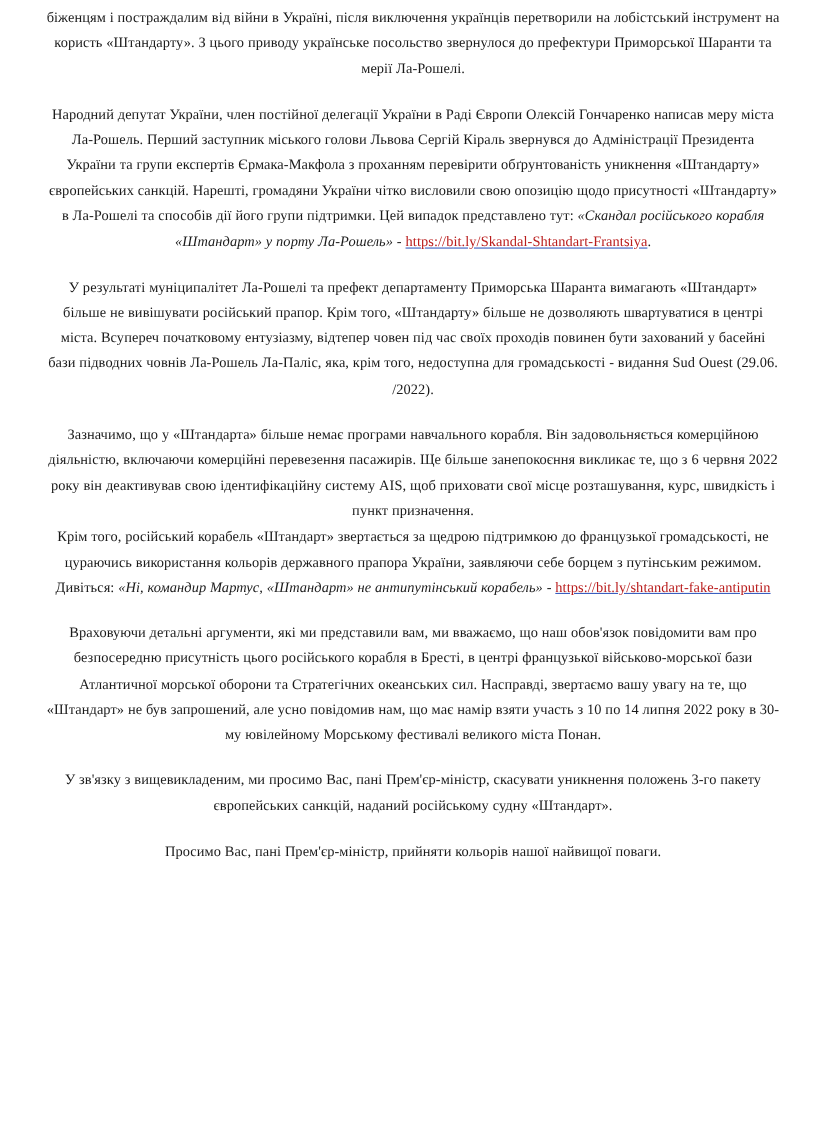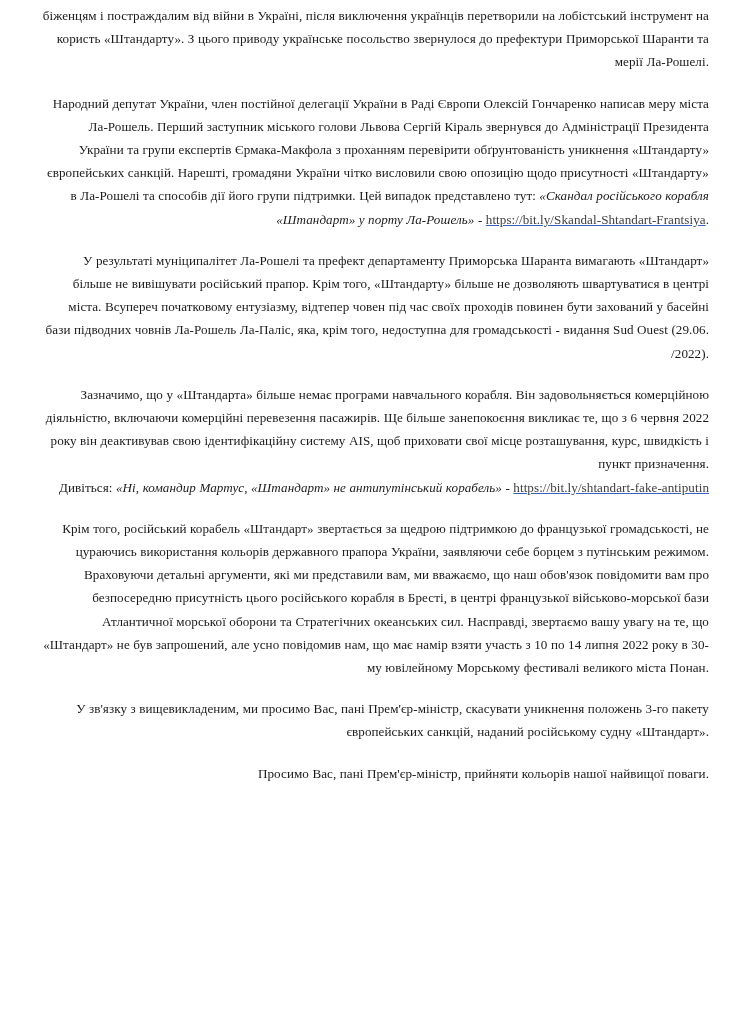--- a/index.html
+++ b/index.html
@@ -21,37 +21,37 @@
     padding: 0px 30px 0px 42px;
     overflow: hidden;
   }
   .doc-body {
     padding-top: 4px;
   }
   p.para {
     font-size: 13.1px;
     line-height: 23.2px;
     margin: 0 0 18px 0;
-    text-align: right;
+    text-align: center;
     color: #1a1a1a;
     letter-spacing: 0.005em;
     word-spacing: 0.01em;
   }
   p.para.first {
     margin-top: 0;
   }
   p.tight {
     margin-bottom: 0;
   }
   .it {
     font-style: italic;
   }
   a.link,
   span.link {
-    color: #404040;
+    color: #b91c1c;
     text-decoration: underline;
     text-decoration-color: #3b5fc0;
     text-underline-offset: 1px;
     cursor: pointer;
   }
 </style>
 </head>
 <body>
 
 <div class="page">
@@ -59,23 +59,23 @@
 
     <p class="para first">біженцям і постраждалим від війни в Україні, після виключення українців перетворили на лобістський інструмент на користь «Штандарту». З цього приводу українське посольство звернулося до префектури Приморської Шаранти та мерії Ла-Рошелі.</p>
 
     <p class="para"><span>Народний депутат України, член постійної делегації України в Раді Європи Олексій Гончаренко написав меру міста Ла-Рошель. Перший заступник міського голови Львова Сергій Кіраль звернувся до Адміністрації Президента України та групи експертів Єрмака-Макфола з проханням перевірити обґрунтованість уникнення «Штандарту» європейських санкцій. Нарешті, громадяни України чітко висловили свою опозицію щодо присутності «Штандарту» в Ла-Рошелі та способів дії його групи підтримки. Цей випадок представлено тут: </span><span class="it">«Скандал російського корабля «Штандарт» у порту Ла-Рошель»</span><span> - </span><a class="link" href="#">https://bit.ly/Skandal-Shtandart-Frantsiya</a><span>.</span></p>
 
     <p class="para">У результаті муніципалітет Ла-Рошелі та префект департаменту Приморська Шаранта вимагають «Штандарт» більше не вивішувати російський прапор. Крім того, «Штандарту» більше не дозволяють швартуватися в центрі міста. Всупереч початковому ентузіазму, відтепер човен під час своїх проходів повинен бути захований у басейні бази підводних човнів Ла-Рошель Ла-Паліс, яка, крім того, недоступна для громадськості - видання Sud Ouest  (29.06. /2022).</p>
 
     <p class="para tight">Зазначимо, що у «Штандарта» більше немає програми навчального корабля. Він задовольняється комерційною діяльністю, включаючи комерційні перевезення пасажирів. Ще більше занепокоєння викликає те, що з 6 червня 2022 року він деактивував свою ідентифікаційну систему AIS, щоб приховати свої місце розташування, курс, швидкість і пункт призначення.</p>
 
 
+    <p class="para tight">Крім того, російський корабель «Штандарт» звертається за щедрою підтримкою до французької громадськості, не цураючись використання кольорів державного прапора України, заявляючи себе борцем з путінським режимом.</p>
+
     <p class="para"><span>Дивіться: </span><span class="it">«Ні, командир Мартус, «Штандарт» не антипутінський корабель»</span><span> - </span><a class="link" href="#">https://bit.ly/shtandart-fake-antiputin</a></p>
-
-    <p class="para tight">Крім того, російський корабель «Штандарт» звертається за щедрою підтримкою до французької громадськості, не цураючись використання кольорів державного прапора України, заявляючи себе борцем з путінським режимом.</p>
 
     <p class="para">Враховуючи детальні аргументи, які ми представили вам, ми вважаємо, що наш обов'язок повідомити вам про безпосередню присутність цього російського корабля в Бресті, в центрі французької військово-морської бази Атлантичної морської оборони та Стратегічних океанських сил.  Насправді, звертаємо вашу увагу на те, що «Штандарт» не був запрошений, але усно повідомив нам, що має намір взяти участь з 10 по 14 липня 2022 року в 30-му ювілейному Морському фестивалі великого міста Понан.</p>
 
     <p class="para">У зв'язку з вищевикладеним, ми просимо Вас, пані Прем'єр-міністр, скасувати уникнення положень 3-го пакету європейських санкцій, наданий російському судну «Штандарт».</p>
 
     <p class="para">Просимо Вас, пані Прем'єр-міністр, прийняти кольорів нашої найвищої поваги.</p>
 
   </div>
 </div>
 

